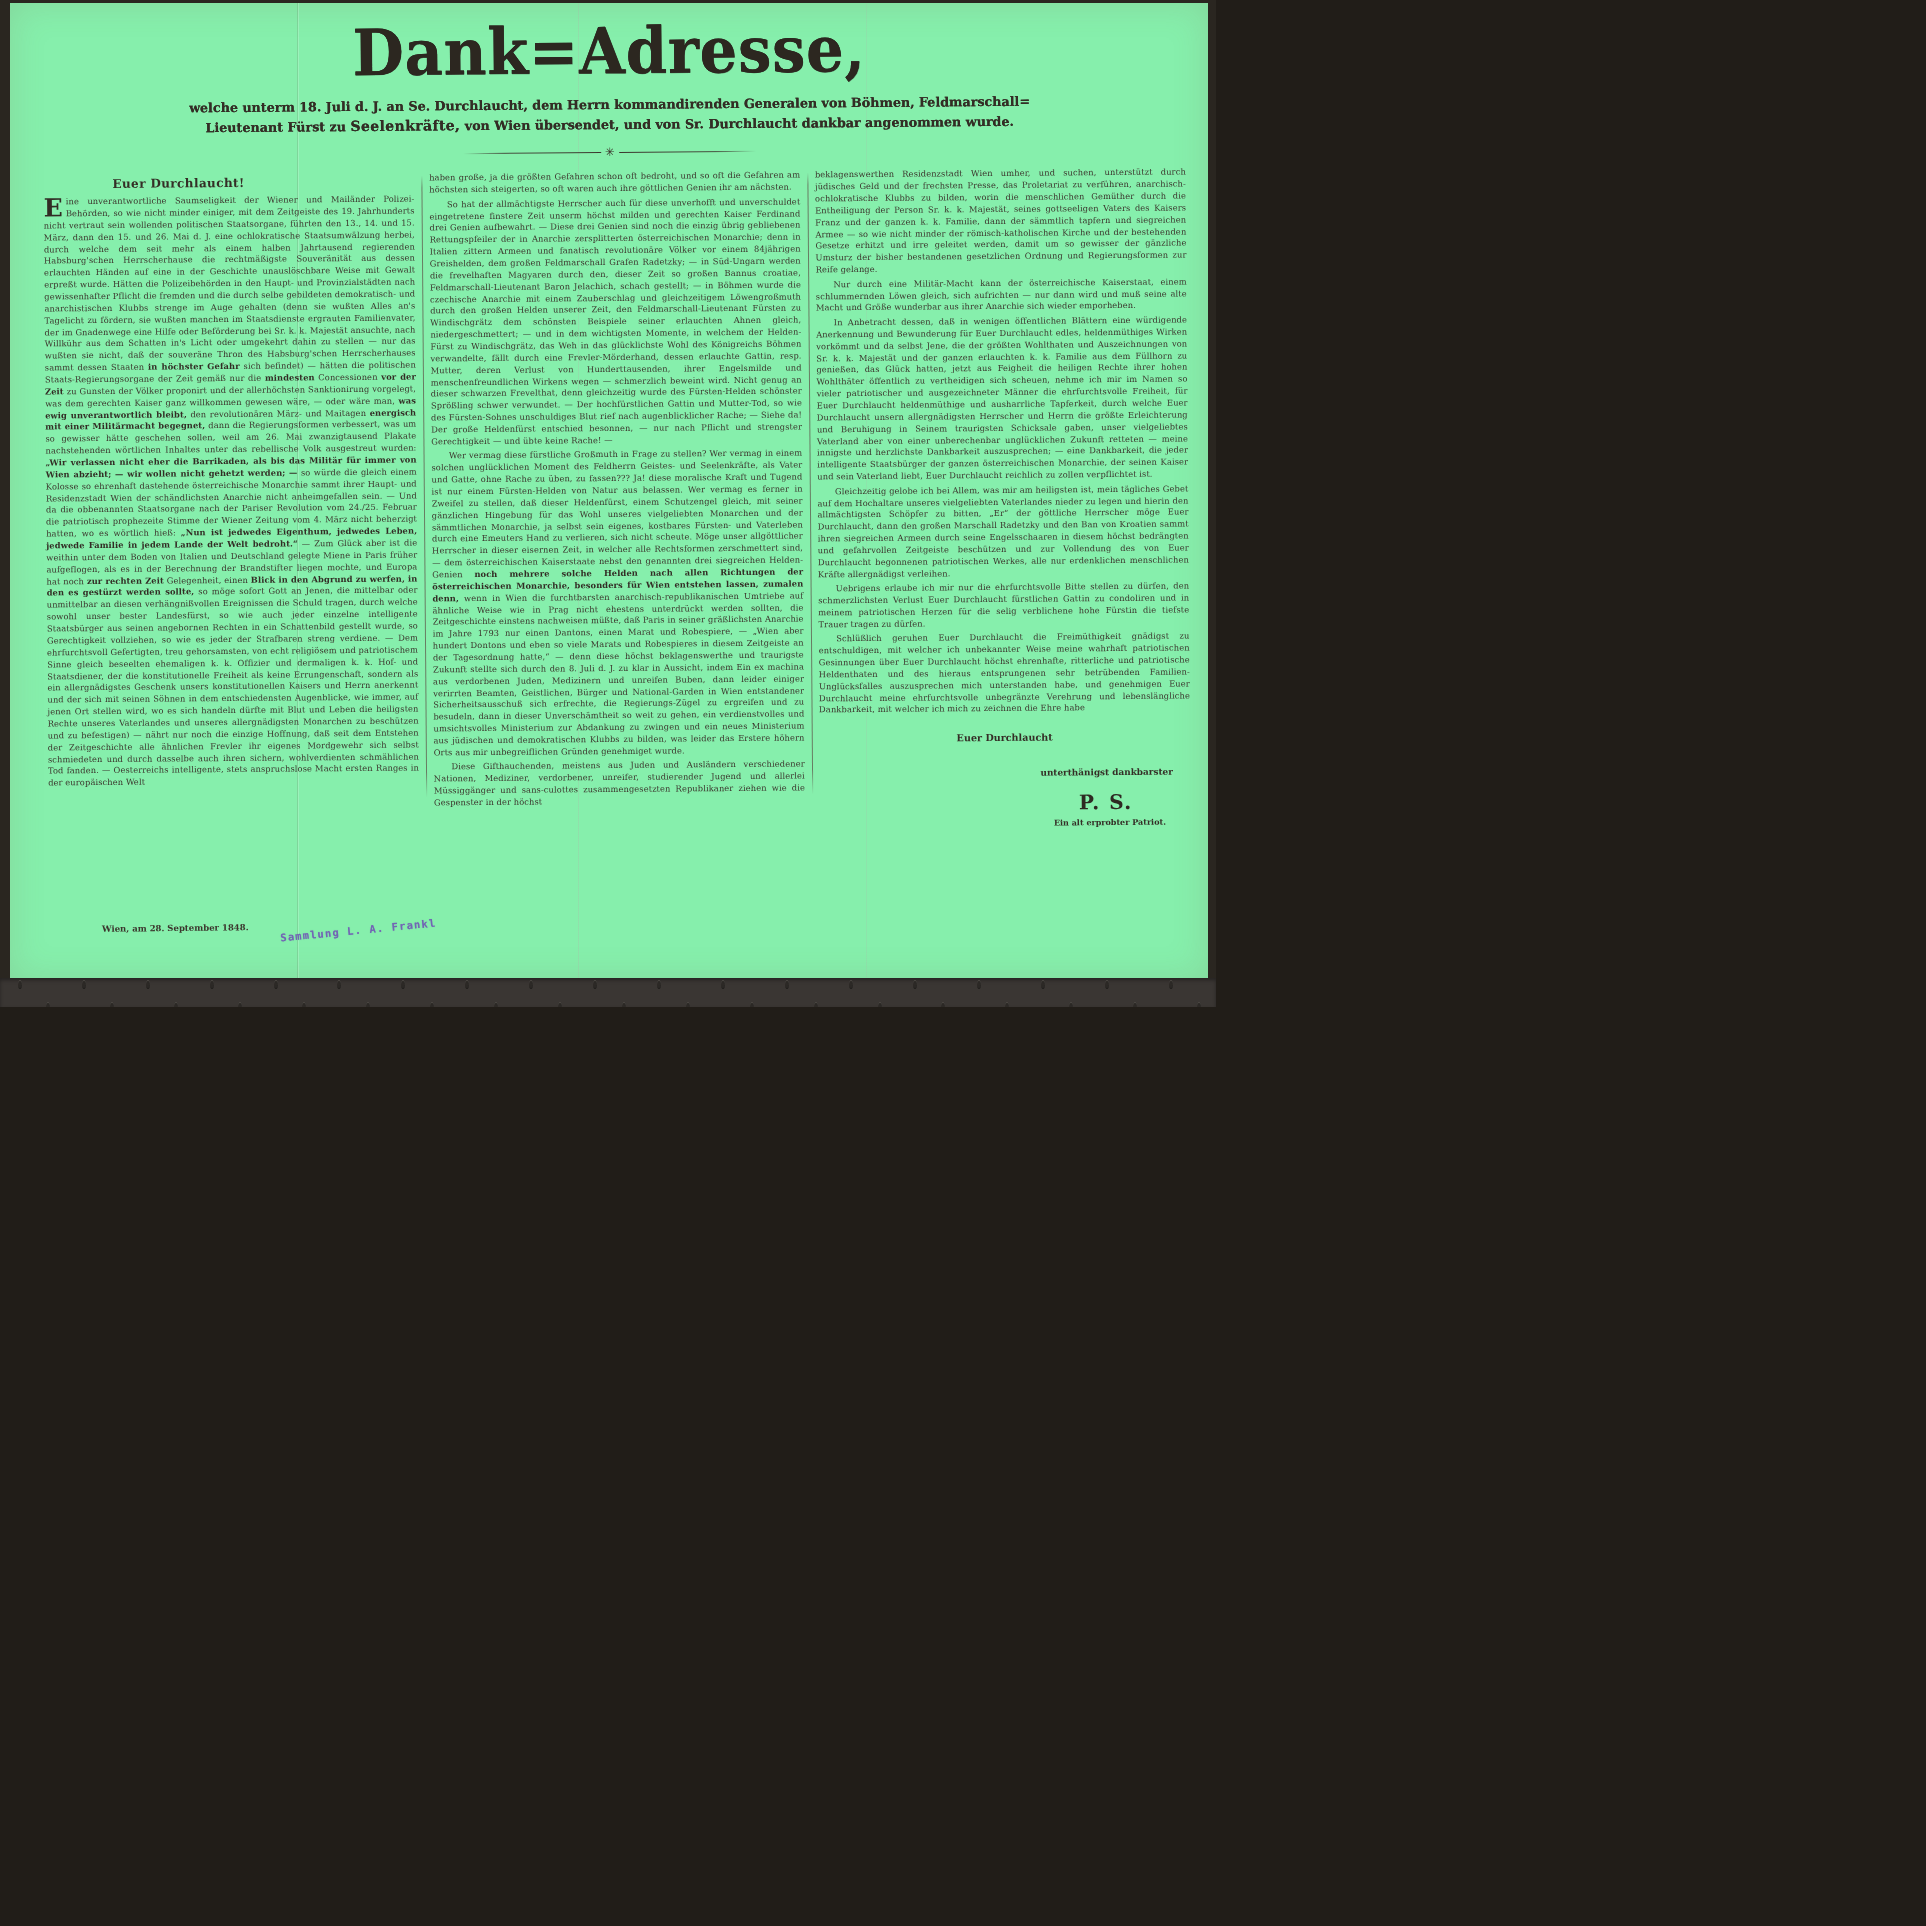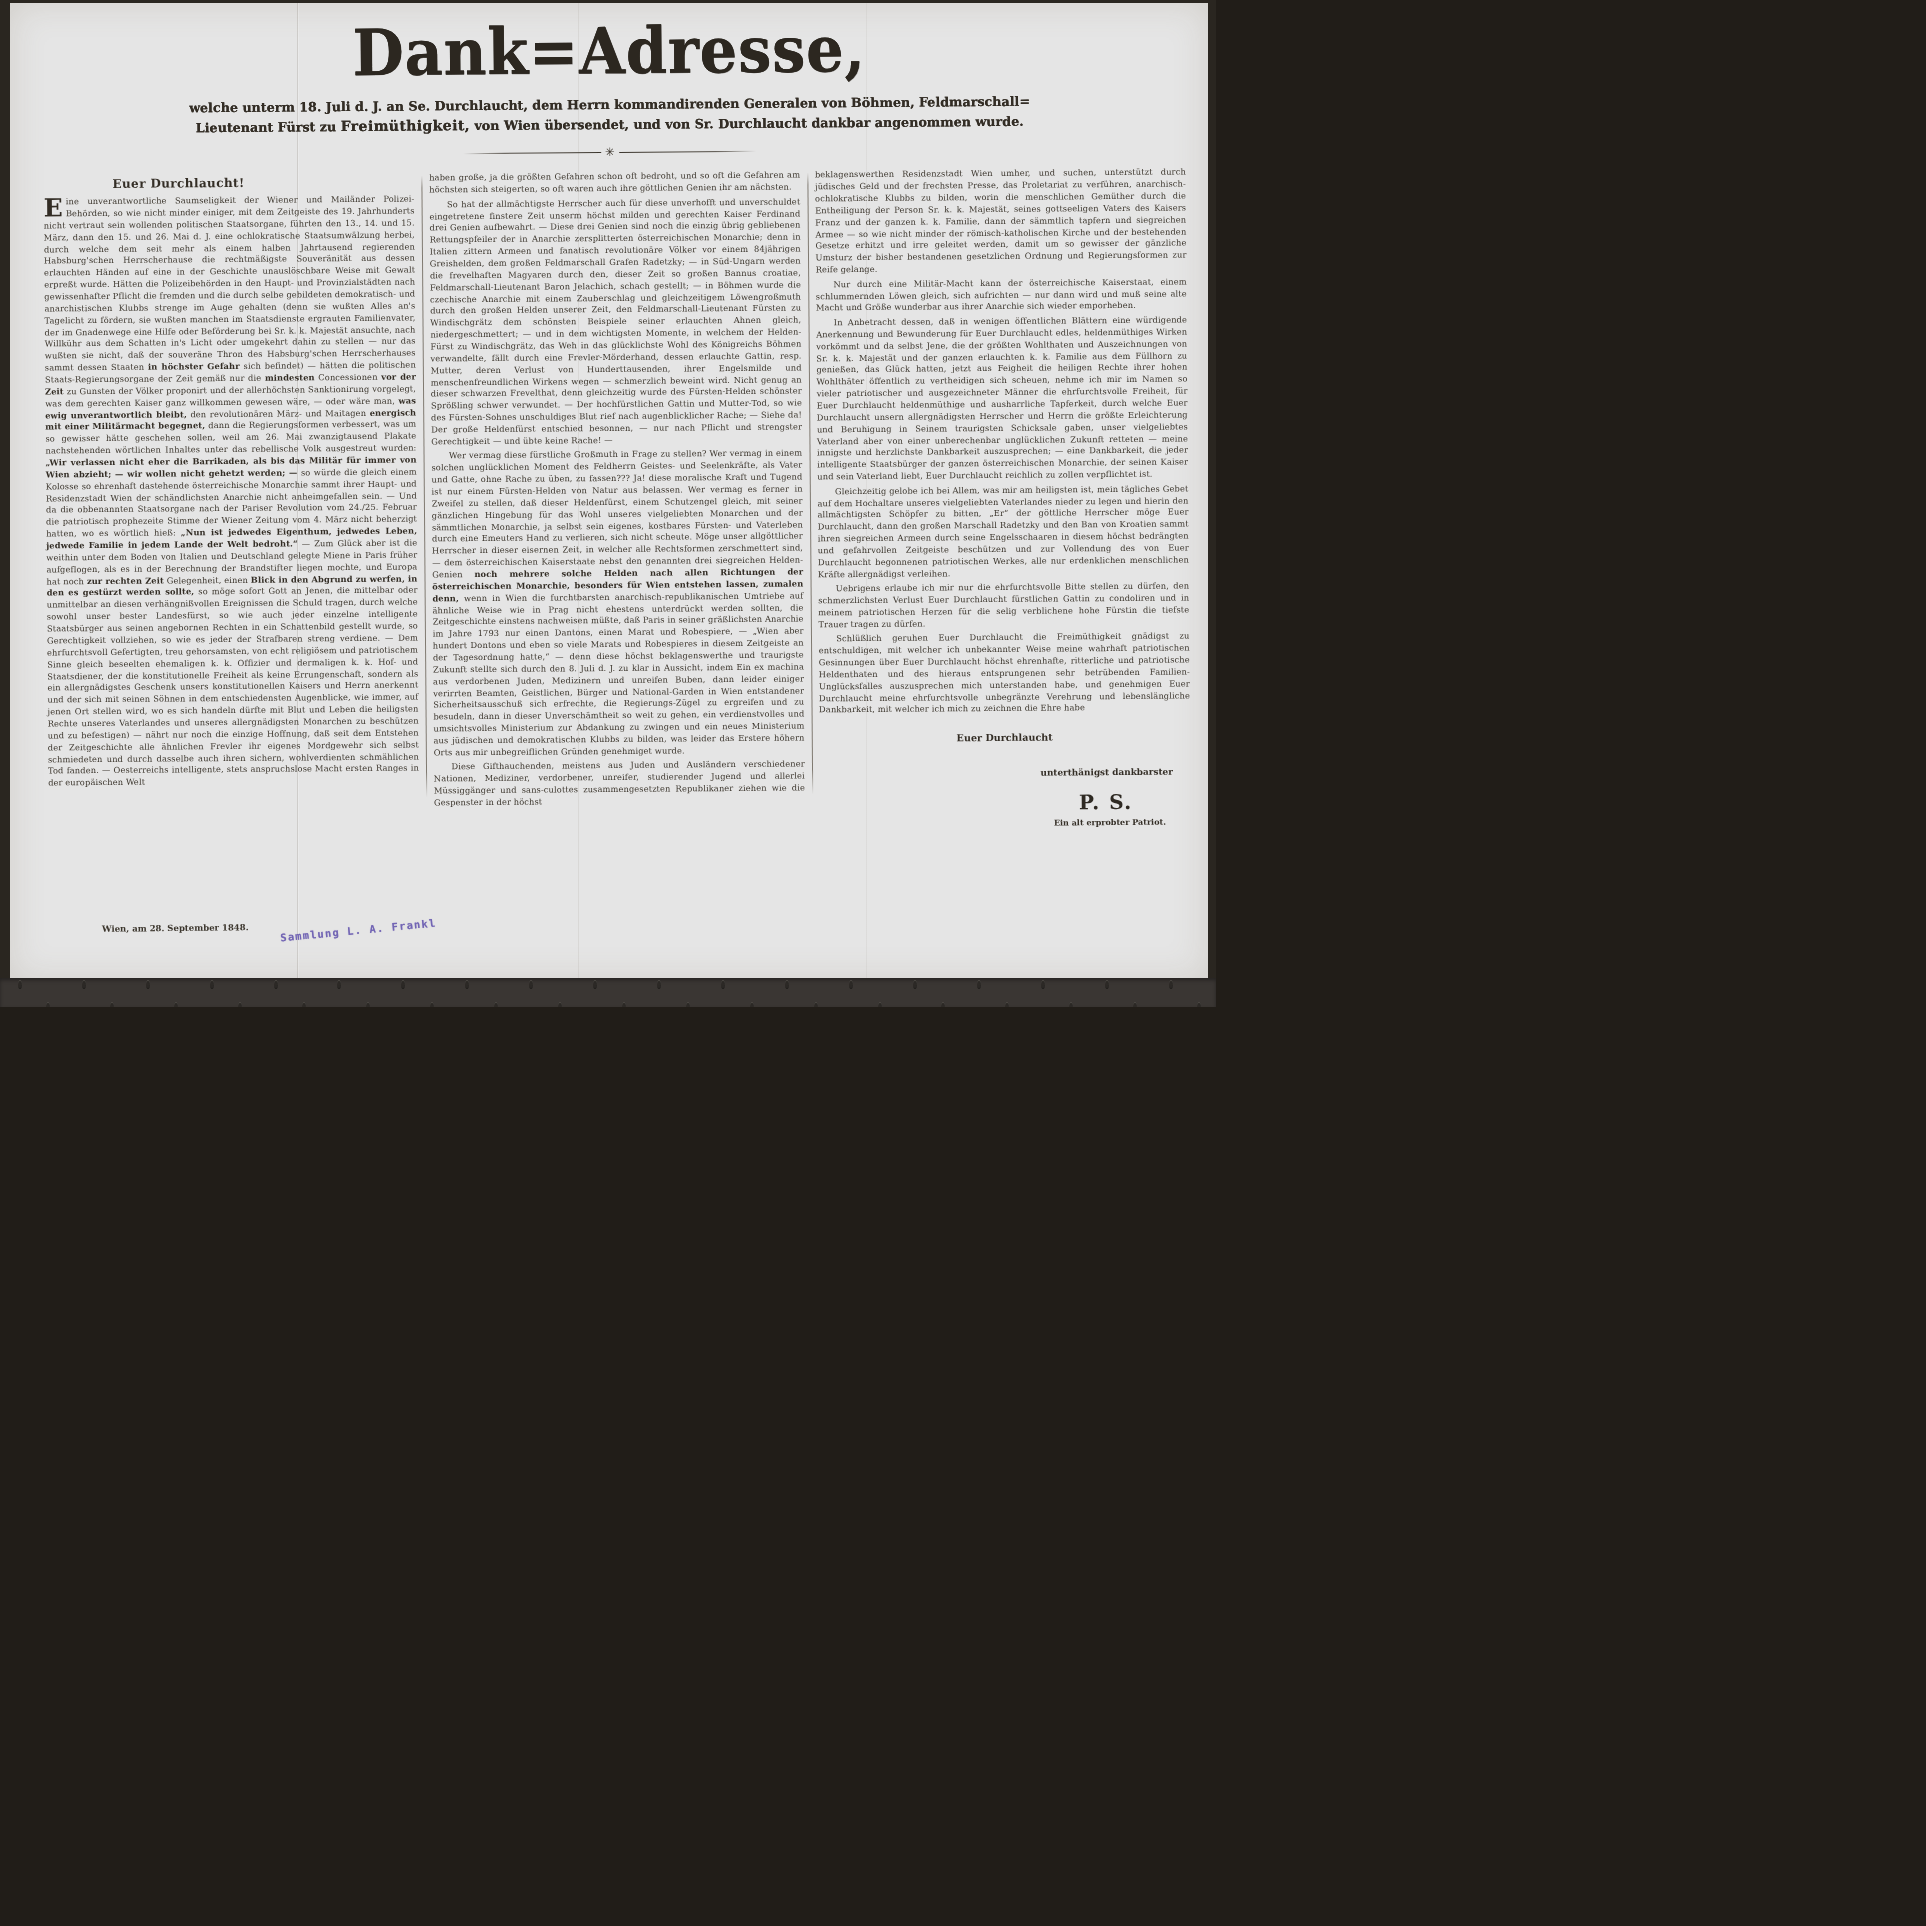--- a/index.html
+++ b/index.html
@@ -1,18 +1,18 @@
 <!DOCTYPE html>
 <html style="font-size:6.2px"><head>
 <meta charset="utf-8">
 <style>
   html,body{margin:0;padding:0;background:#211d18;}
   .stage{position:relative;width:1216px;height:1007px;background:#2a2620;overflow:hidden;
          font-family:"DejaVu Serif","Liberation Serif",serif;}
-  .paper{position:absolute;left:10px;top:3.1px;right:8.5px;height:978px;background:#e5e5e5;
+  .paper{position:absolute;left:10px;top:3.1px;right:8.5px;height:978px;background:#86efac;
          box-shadow:inset 0 0 35px rgba(120,105,80,.18);}
   .crease{position:absolute;top:0;bottom:0;width:1.2px;background:linear-gradient(to right,rgba(90,80,65,0),rgba(90,80,65,.22),rgba(255,255,255,.25),rgba(90,80,65,0));pointer-events:none;}
   .crease.c1{left:24%;}.crease.c2{left:47.4%;}.crease.c3{left:71.5%;opacity:.7;}
   .ink{color:#39332b;}
   .doc-title{position:relative;text-align:center;padding-top:13px;font-size:59px;font-weight:bold;
              color:#2c2720;letter-spacing:0.8px;transform:scaleY(1.08);
              text-shadow:0 0 0.4px #2c2720,0.4px 0.4px 0 rgba(44,39,32,.55);}
   .subtitle{text-align:center;font-weight:bold;color:#332d25;line-height:1.5;margin-top:10px;
             font-size:12.7px;text-shadow:0 0 0.2px #332d25;}
   .subtitle .emph{font-size:14px;letter-spacing:0.4px;text-shadow:0 0 0.5px #221d17;}
@@ -51,21 +51,21 @@
   <div class="paper">
     <div class="crease c1"></div>
     <div class="crease c2"></div>
     <div class="crease c3"></div>
 
     <div class="content-tilt">
       <div class="doc-title ink">Dank=Adresse,</div>
 
       <div class="subtitle">
         <div>welche unterm 18. Juli d. J. an Se. Durchlaucht, dem Herrn kommandirenden Generalen von Böhmen, Feldmarschall=</div>
-        <div><span>Lieutenant Fürst zu </span><span class="emph">Freimüthigkeit,</span><span> von Wien übersendet, und von Sr. Durchlaucht dankbar angenommen wurde.</span></div>
+        <div><span>Lieutenant Fürst zu </span><span class="emph">Seelenkräfte,</span><span> von Wien übersendet, und von Sr. Durchlaucht dankbar angenommen wurde.</span></div>
       </div>
 
       <div class="divider">
         <span class="bar l"></span>
         <span class="orn">✳</span>
         <span class="bar r"></span>
       </div>
 
       <div class="columns">
         <div class="col">

